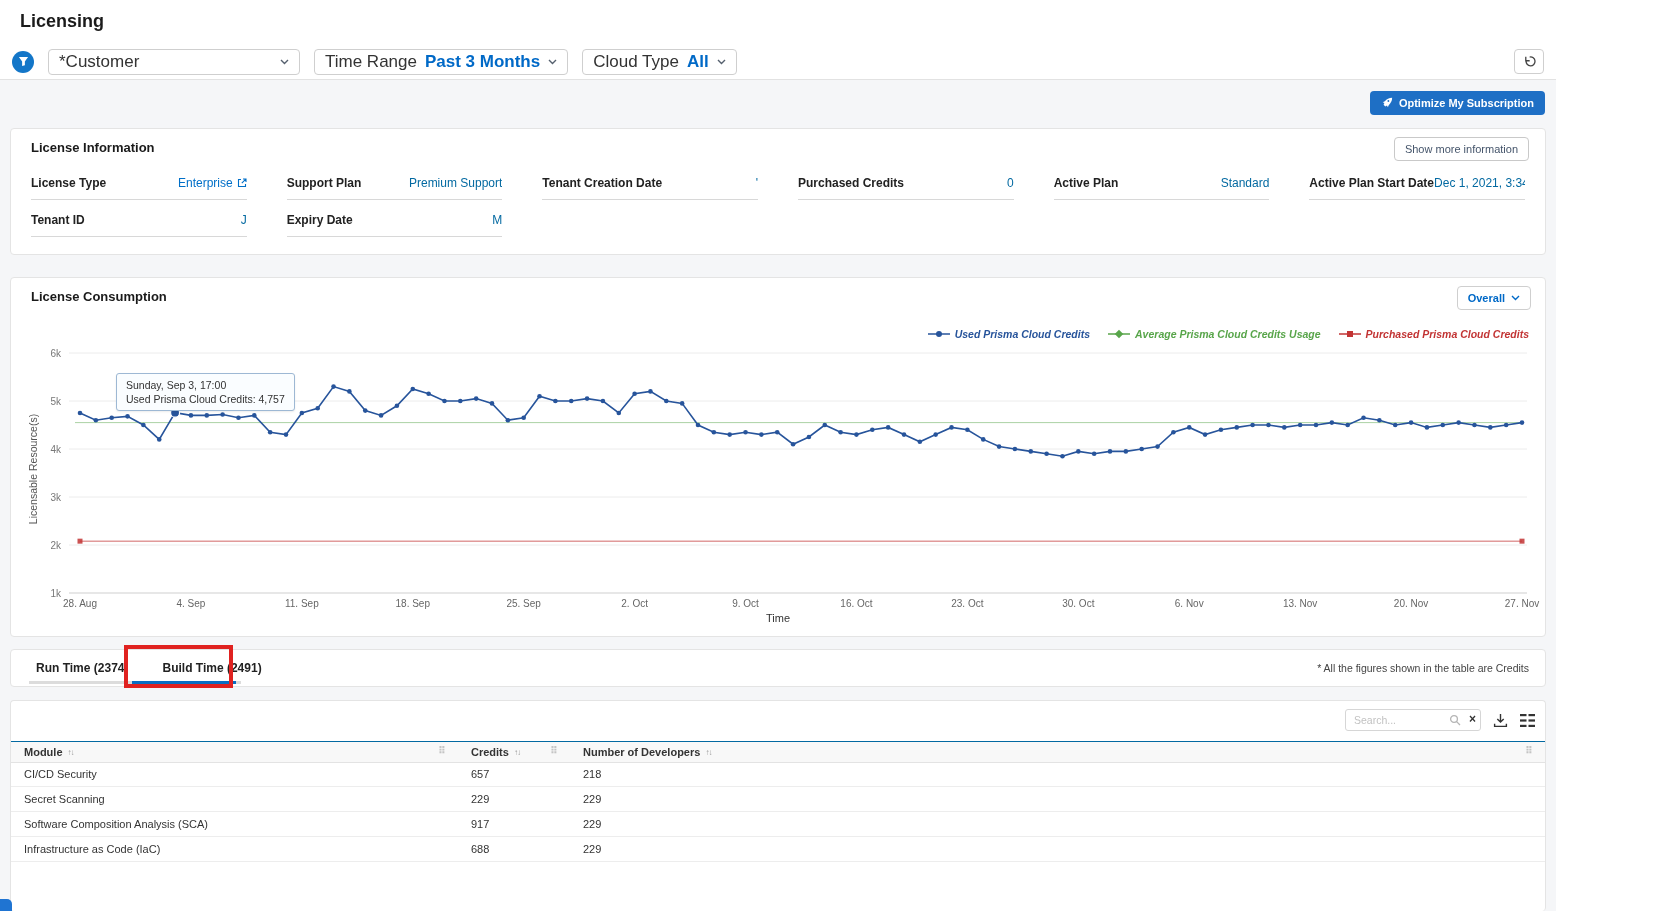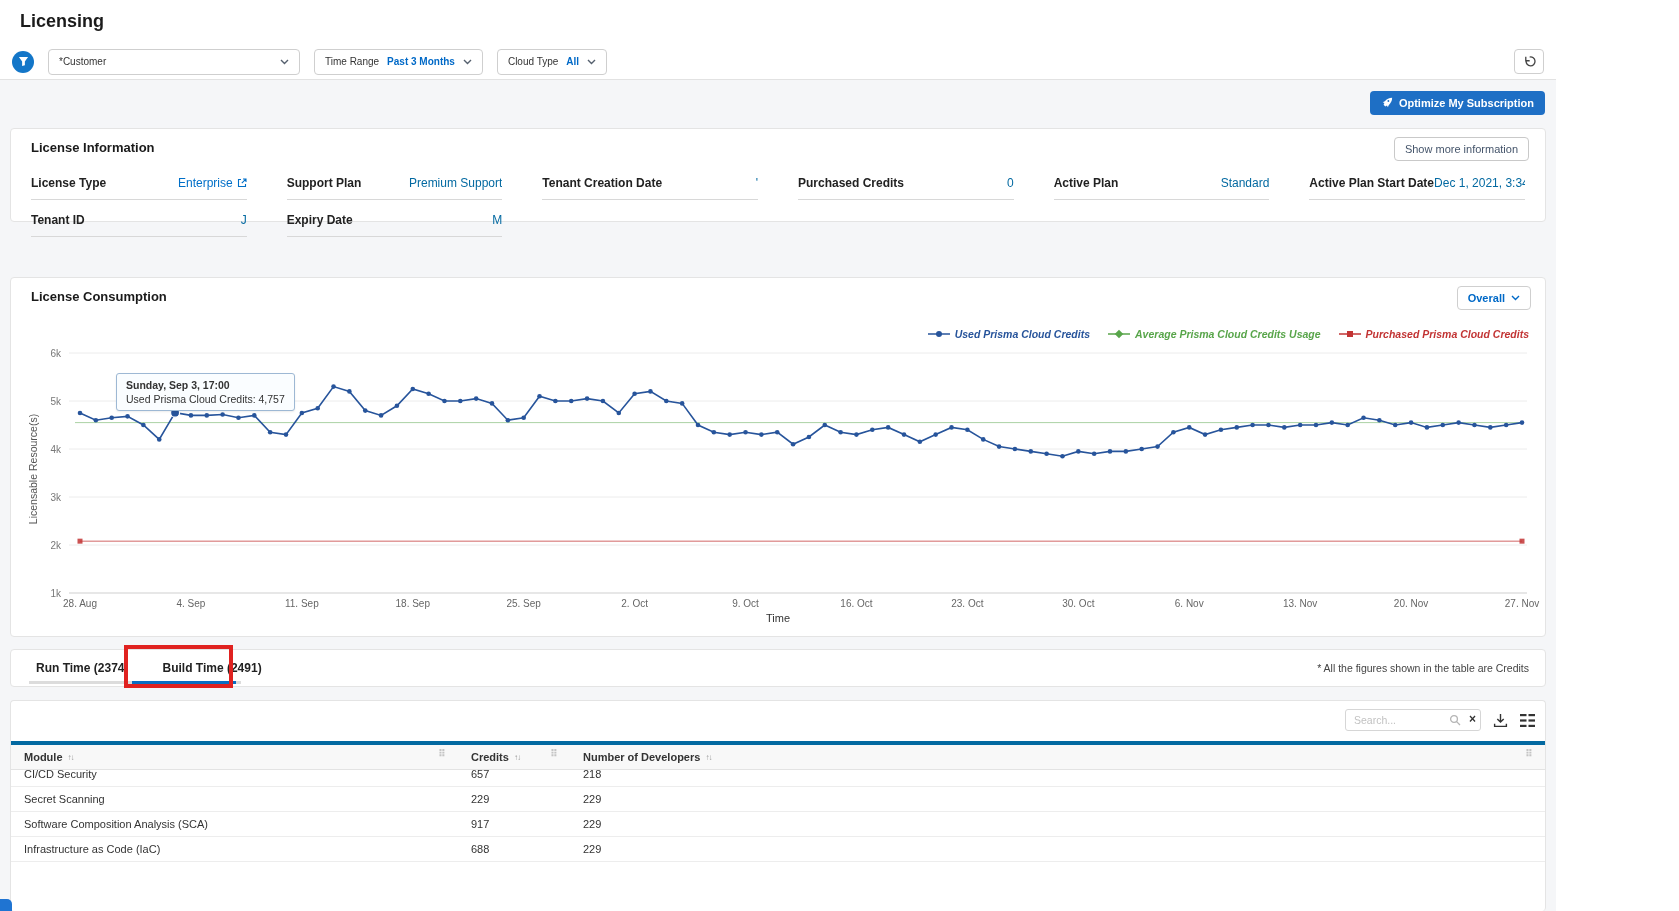--- a/index.html
+++ b/index.html
@@ -11,39 +11,39 @@
   
   .page-header { position:absolute; top:0; left:0; right:0; height:44px; background:#fff; }
   .page-title { padding:11px 0 0 20px; font-size:18px; font-weight:700; color:#1b1b1b; }
 
   
   .filter-bar { position:absolute; top:44px; left:0; right:0; height:36px; background:#fff;
     border-bottom:1px solid #e2e2e2; display:flex; align-items:center; padding:0 12px; gap:14px; }
   .filter-circle { width:22px; height:22px; border-radius:50%; background:#1376c8; display:flex;
     align-items:center; justify-content:center; flex:0 0 auto; cursor:pointer; }
   .pill { height:26px; border:1px solid #cfcfcf; border-radius:4px; background:#fff; display:flex;
-    align-items:center; padding:0 10px; gap:8px; font-size:10px; color:#333; cursor:pointer; }
+    align-items:center; padding:0 10px; gap:8px; font-size:17px; color:#333; cursor:pointer; }
   .pill .val { color:#0069c7; font-weight:600; }
   .pill-customer { width:252px; }
   .pill-customer .fill { flex:1; }
   .spacer { flex:1; }
   .reset-btn { width:30px; height:25px; border:1px solid #cfcfcf; border-radius:4px; background:#fff;
     display:flex; align-items:center; justify-content:center; cursor:pointer; }
 
   
   .optimize-btn { position:absolute; top:91px; right:11px; height:24px; background:#1e6fc5; color:#fff;
     border:none; border-radius:4px; font-size:11px; font-weight:600; display:flex; align-items:center;
     gap:6px; padding:0 11px; cursor:pointer; font-family:inherit; }
 
   
   .card { position:absolute; left:10px; width:1536px; background:#fff; border:1px solid #e4e4e4; border-radius:4px; }
   .card-title { font-size:13px; font-weight:700; color:#1a1a1a; }
 
   
-  .license-card { top:128px; height:94px; }
+  .license-card { top:128px; height:127px; }
   .license-card .card-title { position:absolute; top:11px; left:20px; }
   .show-more-btn { position:absolute; top:8px; right:16px; height:24px; border:1px solid #c9c9c9;
     border-radius:4px; background:#fff; font-size:11px; color:#44546a; padding:0 10px; cursor:pointer; font-family:inherit; }
   .fields-grid { position:absolute; top:47px; left:0; right:0; display:grid;
     grid-template-columns:repeat(6,1fr); column-gap:40px; row-gap:13px; padding:0 20px; }
   .field { display:flex; justify-content:space-between; align-items:flex-end;
     border-bottom:1px solid #d8d8d8; padding-bottom:9px; font-size:12px; overflow:hidden; }
   .f-label { font-weight:700; color:#222; white-space:nowrap; }
   .f-value { color:#0369a1; text-align:right; white-space:nowrap; }
   .f-link { color:#006fc8; display:inline-flex; align-items:center; gap:4px; cursor:pointer; }
@@ -55,21 +55,21 @@
     border-radius:4px; background:#fff; font-size:11px; font-weight:600; color:#0069c7; padding:0 10px;
     display:flex; align-items:center; gap:6px; cursor:pointer; font-family:inherit; }
   .legend { position:absolute; top:50px; right:16px; display:flex; gap:18px; align-items:center;font-style:italic; }
   .legend-item { display:flex; align-items:center; gap:5px; font-size:10.5px; font-weight:700; color:#333; cursor:pointer; }
   .y-axis-title { position:absolute; left:-53px; top:185px; width:150px; text-align:center;
     transform:rotate(-90deg); font-size:10.5px; color:#555; }
   .x-axis-title { position:absolute; left:0; right:0; top:334px; text-align:center; font-size:11px; color:#333; }
   #chart-svg { position:absolute; left:0; top:70px; overflow:visible; }
   .chart-tooltip { position:absolute; left:105px; top:95px; background:#fafdff; border:1px solid #9db8d4;
     border-radius:3px; padding:5px 9px; font-size:10.5px; color:#333; z-index:5; box-shadow:0 1px 2px rgba(0,0,0,.08); }
-  .chart-tooltip .tt-title { font-weight:700; }
+  .chart-tooltip .tt-title { font-weight:400; }
   .chart-tooltip .tt-text { margin-top:2px; }
 
   
   .tabs-band { top:649px; height:38px; display:flex; align-items:center; }
   .tab { font-size:12px; font-weight:700; color:#222; cursor:pointer; padding:0 4px; }
   .tab-run { margin-left:21px; }
   .tab-build { margin-left:26px; }
   .tabs-underline { position:absolute; left:18px; bottom:2px; width:212px; height:3px; background:#dcdcdc; }
   .tab-active-underline { position:absolute; left:121px; bottom:2px; width:104px; height:3px; background:#0a6dc2; }
   .tabs-note { position:absolute; right:16px; top:12px; font-size:10.5px; color:#444; }
@@ -83,22 +83,22 @@
   .table-controls { position:absolute; top:8px; right:10px; display:flex; align-items:center; gap:12px; }
   .search-box { position:relative; width:136px; height:22px; }
   .search-box input { width:100%; height:100%; border:1px solid #d6d6d6; border-radius:3px;
     font-size:10.5px; padding:0 38px 0 8px; color:#333; font-family:inherit; outline:none; }
   .search-box input::placeholder { color:#c2c2c2; }
   .search-mag { position:absolute; right:20px; top:5px; }
   .search-clear { position:absolute; right:5px; top:3px; font-size:12px; font-weight:700; color:#333; cursor:pointer; }
   .icon-btn { border:none; background:none; cursor:pointer; display:flex; align-items:center; padding:0; }
 
   .row-grid { display:grid; grid-template-columns:447px 112px auto; }
-  .thead { position:absolute; top:40px; left:0; right:0; height:29px; background:#f8f8f8;
-    border-top:4px solid #0369a1; border-bottom:1px solid #e3e3e3;text-align:center; }
+  .thead { position:absolute; top:40px; left:0; right:0; height:22px; background:#f8f8f8;
+    border-top:1px solid #0369a1; border-bottom:1px solid #e3e3e3;text-align:center; }
   .th { position:relative; display:flex; align-items:center; padding-left:13px; font-size:11px;
     font-weight:600; color:#333; gap:5px; cursor:pointer; }
   .sort-icon { font-size:8px; color:#9a9a9a; letter-spacing:-1px; }
   .drag-handle { position:absolute; right:12px; top:3px; color:#c4c4c4; font-size:10px; cursor:grab; }
   .tbody { position:absolute; top:61px; left:0; right:0; }
   .tr { height:25px; border-bottom:1px solid #ededed; }
   .td { display:flex; align-items:center; padding-left:13px; font-size:11px; color:#333; }
 
   .corner-widget { position:absolute; left:-6px; bottom:-6px; width:18px; height:18px;
     background:#1f74d2; border-radius:5px; cursor:pointer; }

